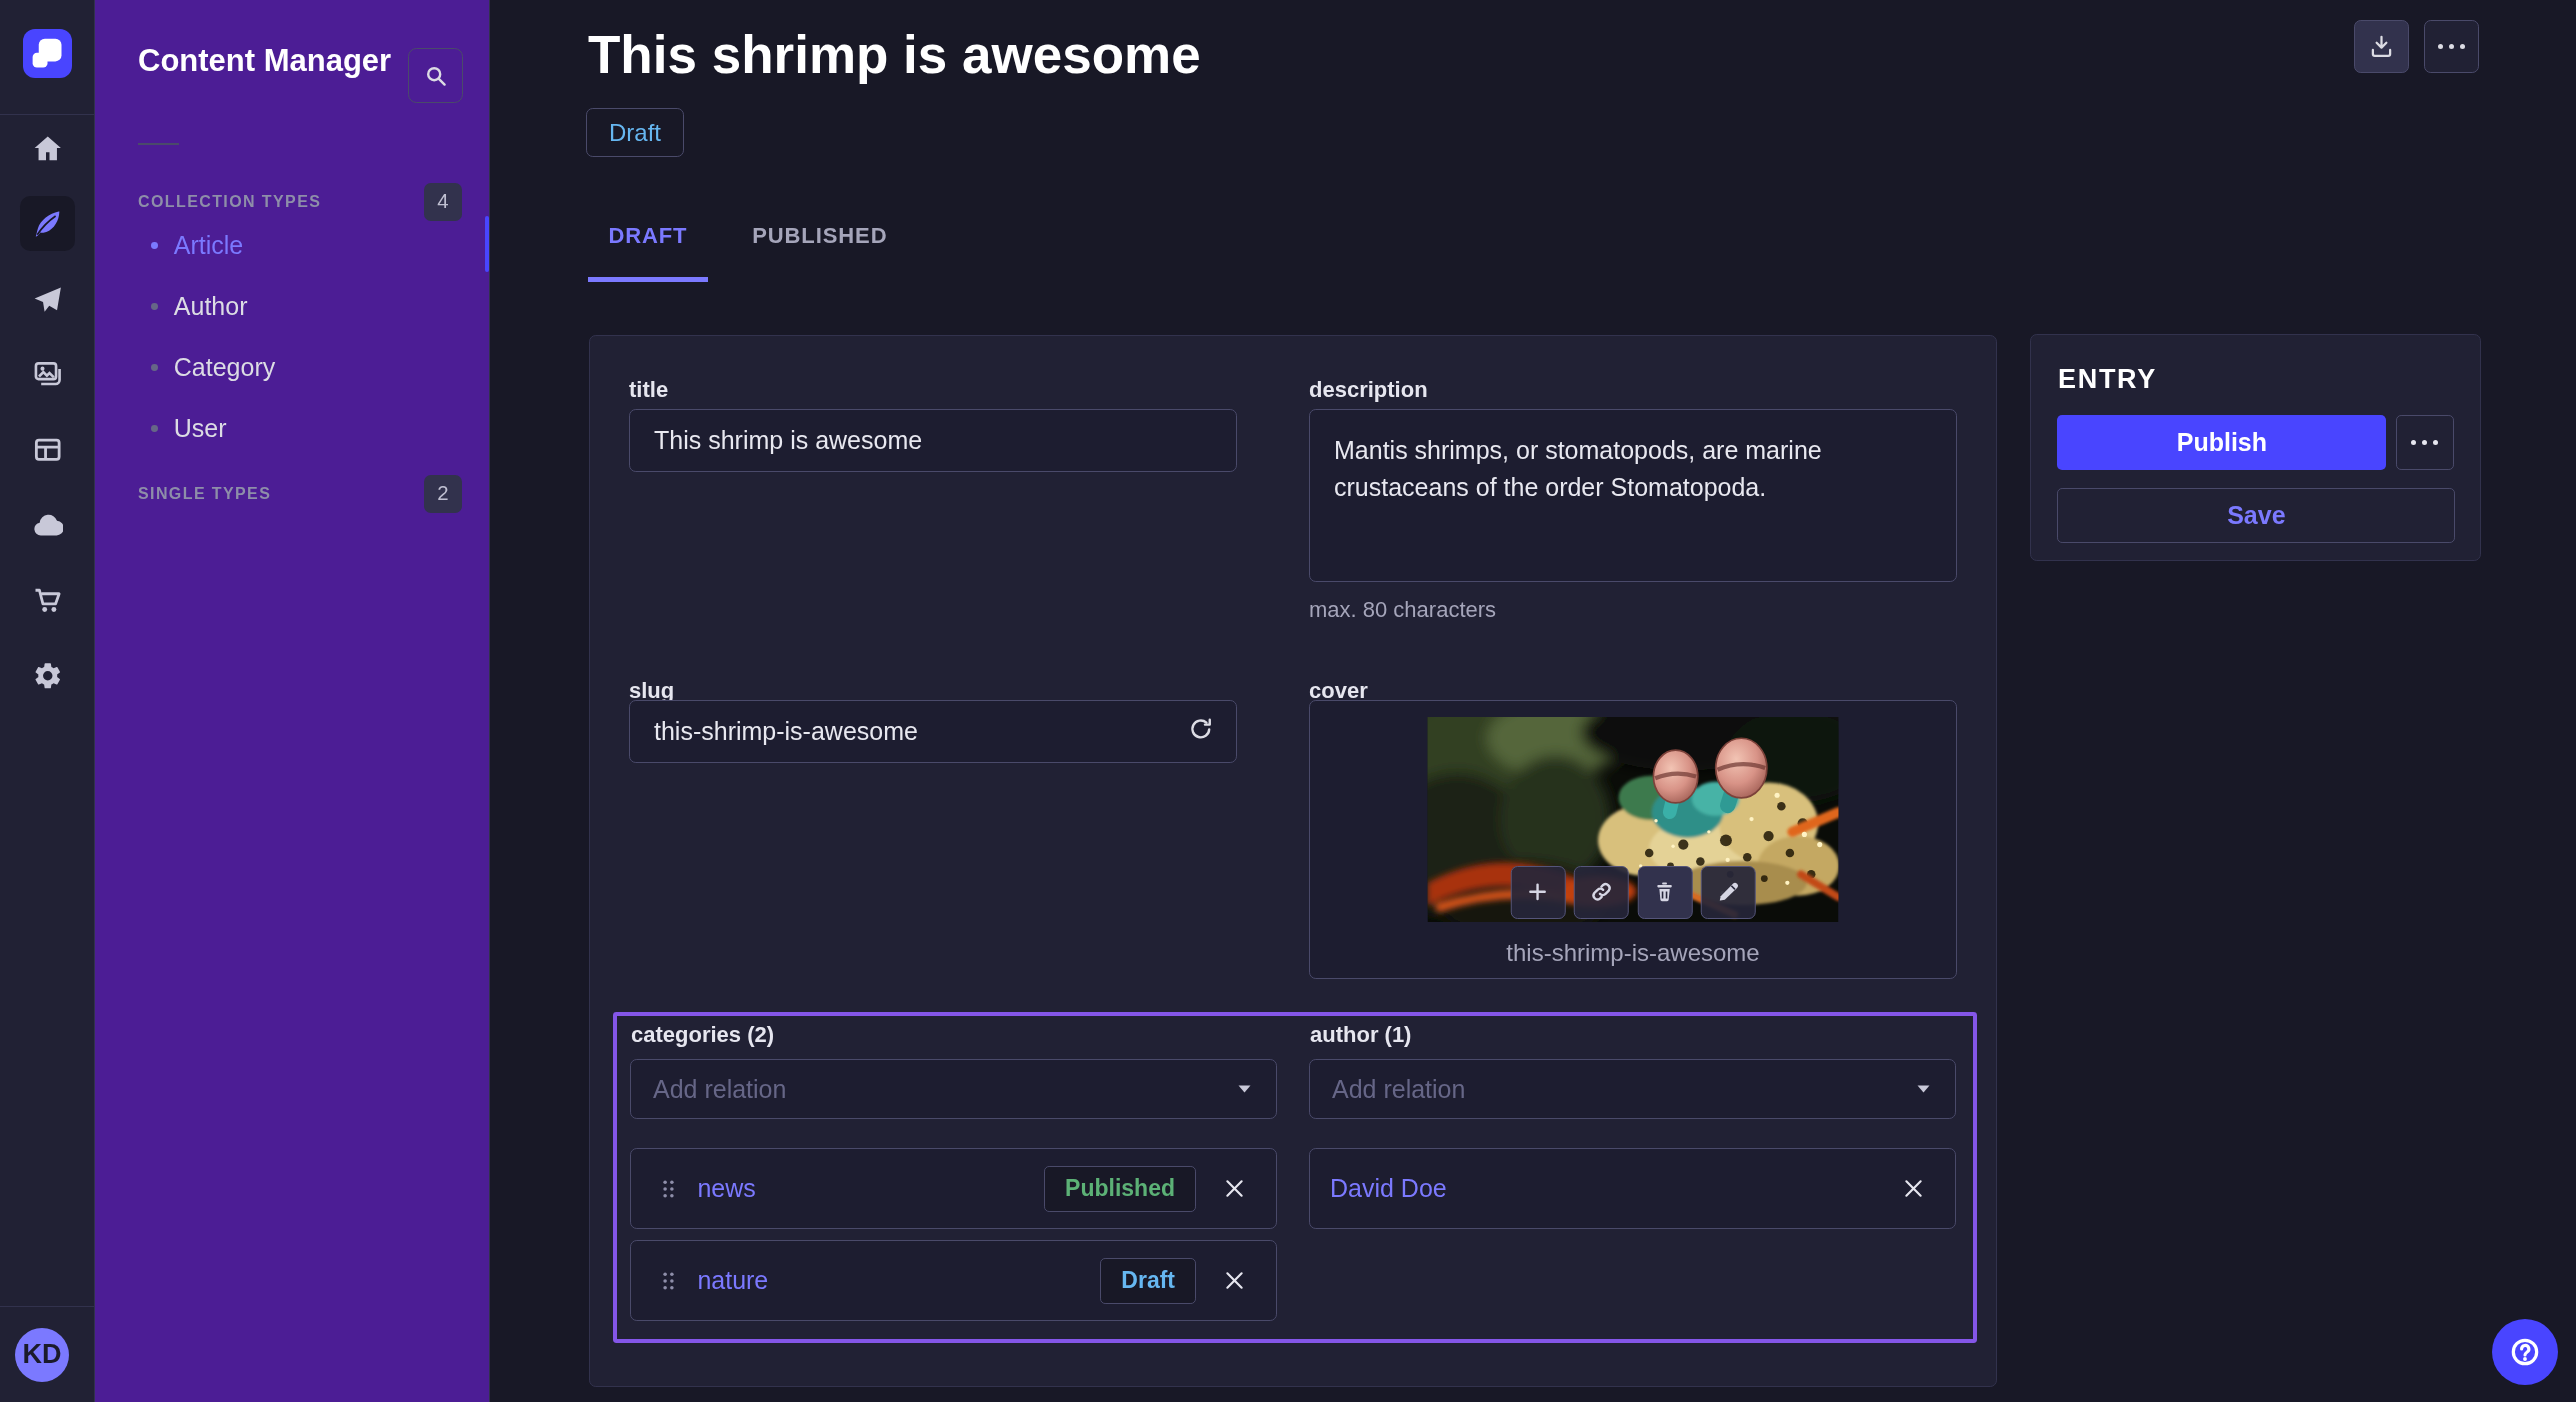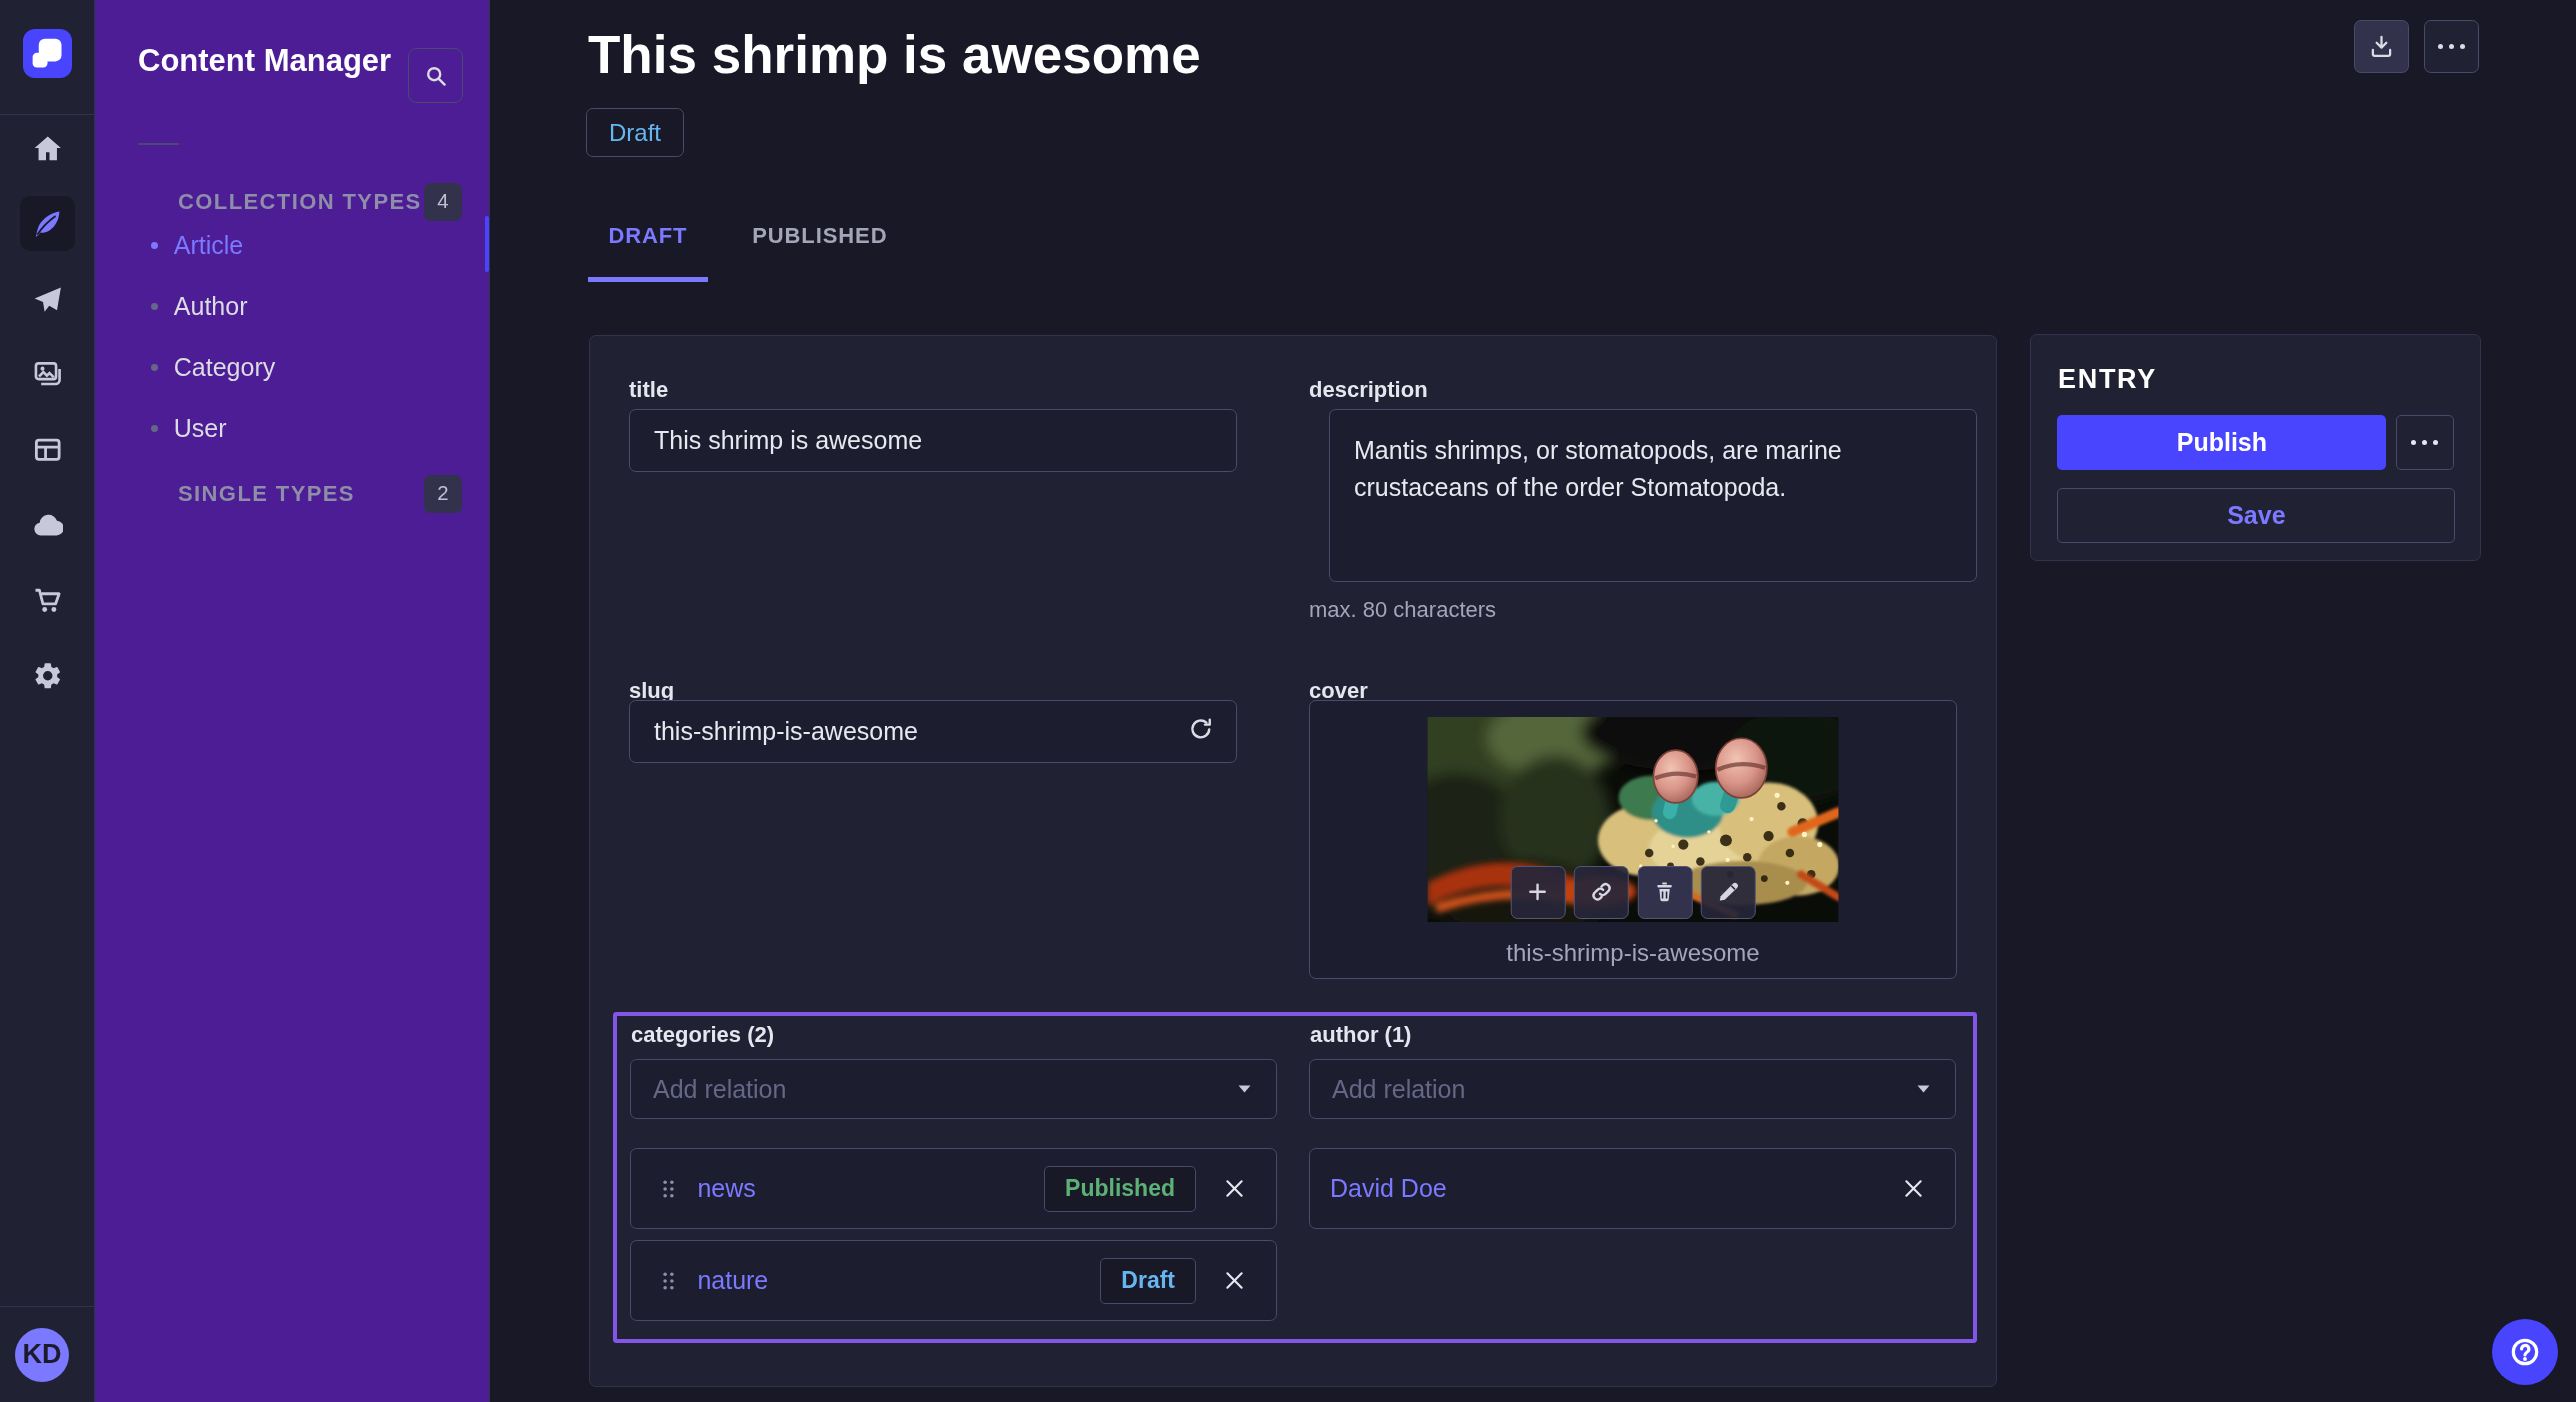--- a/index.html
+++ b/index.html
@@ -33,21 +33,21 @@
   .sidebar { position:absolute; left:95px; top:0; width:395px; height:1402px;
              background:#4c1d95; border-right:0.9px solid #32324d; z-index:20; }
   .sidebar-title { position:absolute; left:43px; top:43px; font-size:31px; font-weight:700; color:#ffffff; }
   .search-btn { position:absolute; right:25.6px; top:48px; width:55px; height:55px;
                 border:0.9px solid #4a4a6a; border-radius:8.5px; background:transparent;
                 display:flex; align-items:center; justify-content:center; color:#dcdce4; cursor:pointer; }
   .search-btn svg { width:25.6px; height:25.6px; }
   .sidebar-mini-divider { position:absolute; left:43px; top:143px; width:41px; height:1.7px; background:#4a4a6a; }
   .side-section-header { position:absolute; left:43px; right:27px; height:39px;
                          display:flex; align-items:center; justify-content:space-between; }
-  .side-section-label { font-size:22px; font-weight:700; letter-spacing:1.4px; color:#8e8ea9;margin-left:40px; }
+  .side-section-label { font-size:16px; font-weight:700; letter-spacing:1.4px; color:#8e8ea9; }
   .count-badge { min-width:38px; height:38px; padding:0 8.5px; background:#32324d; border-radius:6.8px;
                  color:#c0c0d2; font-size:20.4px; display:flex; align-items:center; justify-content:center; }
   .side-list { position:absolute; left:0; width:100%; }
   .side-item { height:61px; display:flex; align-items:center; padding-left:56px; cursor:pointer;
                color:#dcdce4; font-size:25px; }
   .side-item .bullet { width:6.8px; height:6.8px; border-radius:50%; background:#666687; margin-right:16px; flex:none; }
   .side-item.active { color:#7b79ff; }
   .side-item.active .bullet { background:#7b79ff; }
   .active-scroll-bar { position:absolute; right:0; top:216px; width:4.3px; height:56px;
                        background:#4945ff; border-radius:2.6px; }
@@ -271,21 +271,21 @@
   <div class="tab active">DRAFT</div>
   <div class="tab">PUBLISHED</div>
 </div>
 
 <section class="card">
 
   <div class="field-label" style="left:39px; top:41px;">title</div>
   <div class="input" style="left:39px; top:73px; width:608px; height:63px;">This shrimp is awesome</div>
 
   <div class="field-label" style="left:719px; top:41px;">description</div>
-  <div class="textarea" style="left:719px; top:73px; width:648px; height:173px;margin-left:20px;">Mantis shrimps, or stomatopods, are marine crustaceans of the order Stomatopoda.</div>
+  <div class="textarea" style="left:719px; top:73px; width:648px; height:173px;">Mantis shrimps, or stomatopods, are marine crustaceans of the order Stomatopoda.</div>
   <div class="hint" style="left:719px; top:261px;">max. 80 characters</div>
 
   <div class="field-label" style="left:39px; top:342px;">slug</div>
   <div class="input" style="left:39px; top:364px; width:608px; height:63px;">
     <span>this-shrimp-is-awesome</span>
     <span class="refresh-icon">
       <svg viewBox="0 0 32 32" fill="none">
         <path d="M26.5 16.5A10.5 10.5 0 1 1 23 8.1" stroke="currentColor" stroke-width="3" stroke-linecap="round"></path>
         <path d="M27.2 4.5v6h-6" stroke="currentColor" stroke-width="3" stroke-linecap="round" stroke-linejoin="round" fill="none"></path>
       </svg>

